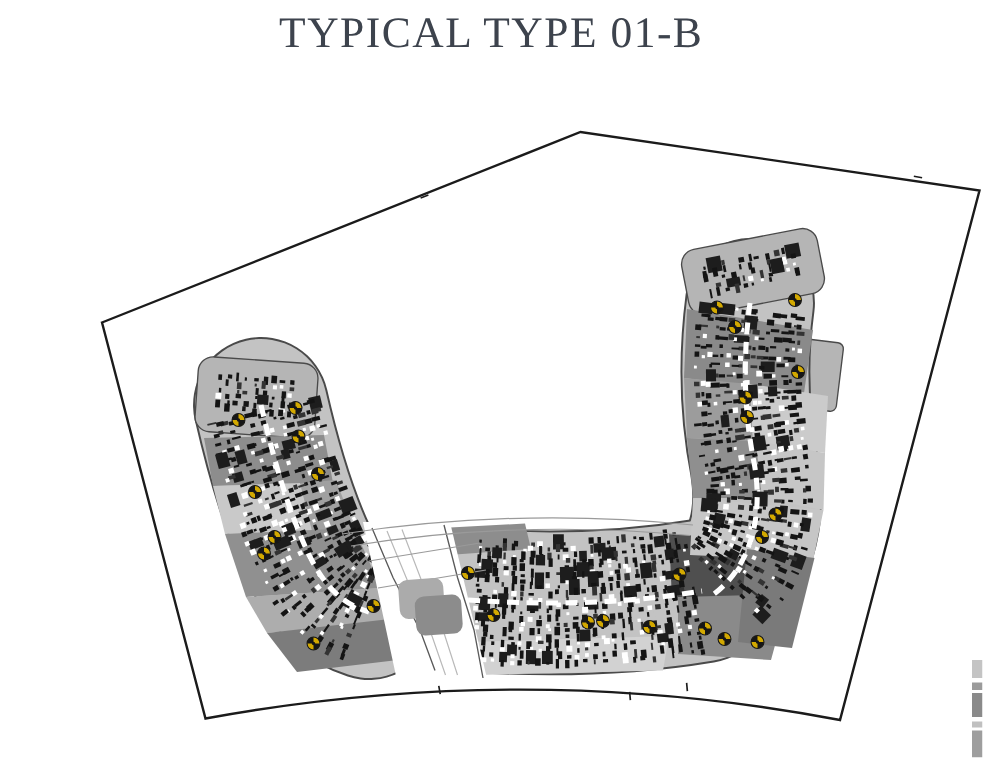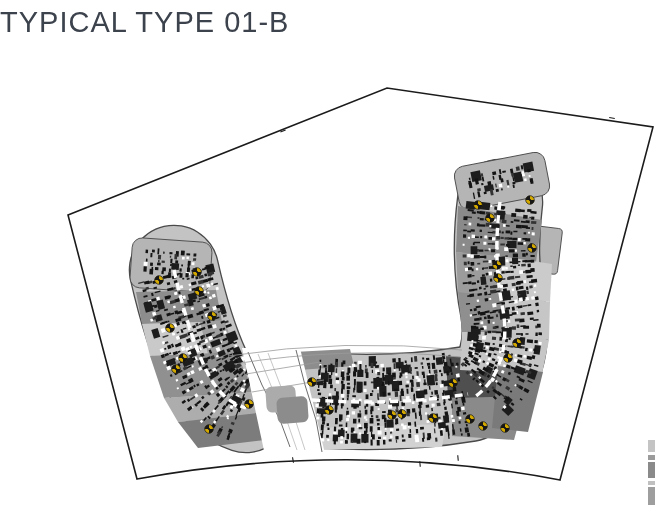--- a/index.html
+++ b/index.html
@@ -1,21 +1,21 @@
 <!DOCTYPE html>
 <html><head>
 <meta charset="utf-8">
 <style>
   html,body{margin:0;padding:0;background:#ffffff;}
   body{width:655px;height:505px;position:relative;overflow:hidden;
        font-family:"Liberation Serif", serif;}
   .plan-title{
-    position:absolute;top:6px;left:0;width:655px;
+    position:absolute;top:6px;left:0;width:655px;text-align:center;
     font-size:29px;letter-spacing:1px;color:#3d434d;font-weight:400;
-    margin:0;font-family:Liberation Sans, sans-serif;
+    margin:0;font-family:Liberation Serif, serif;
   }
   #plan-svg{position:absolute;left:0;top:0;width:655px;height:505px;}
 </style>
 </head>
 <body>
 
 <h1 class="plan-title">TYPICAL TYPE 01-B</h1>
 
 <svg id="plan-svg" viewBox="0 0 655 505" xmlns="http://www.w3.org/2000/svg">
     <g>

